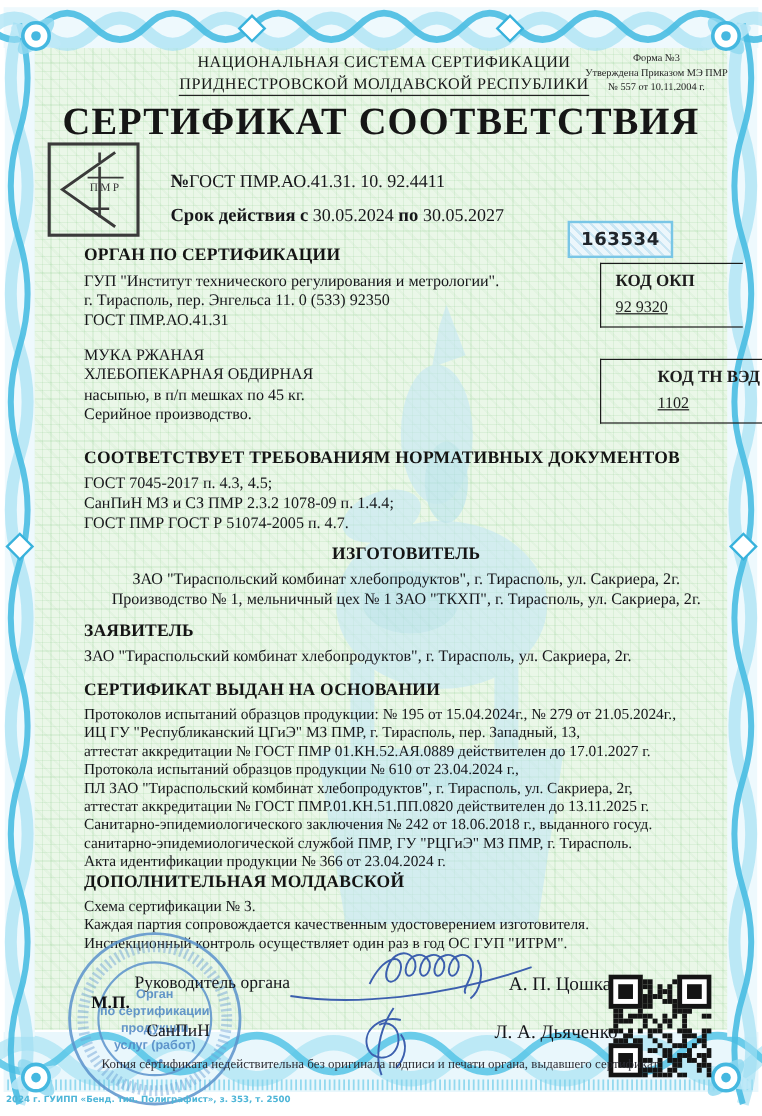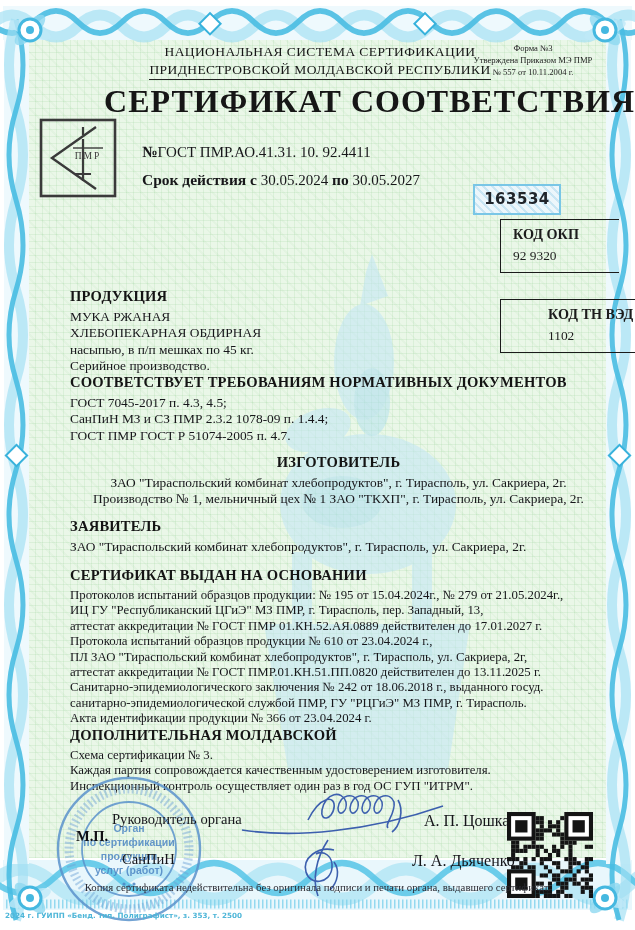--- a/index.html
+++ b/index.html
@@ -8,36 +8,36 @@
   .frame{position:absolute;left:0;top:0;pointer-events:none;}
   .paper{position:absolute;left:28px;top:40px;width:579px;height:818px;
          background-color:#eaf7e8;
          background-image:
            repeating-linear-gradient(90deg, rgba(110,190,110,.13) 0 1px, transparent 1px 7px),
            repeating-linear-gradient(0deg, rgba(110,190,110,.13) 0 1px, transparent 1px 7px),
            repeating-linear-gradient(45deg, rgba(130,200,130,.07) 0 2px, transparent 2px 10px);}
   .abs{position:absolute;}
   .hdr-sys{left:120px;width:400px;text-align:center;font-size:13.5px;letter-spacing:.4px;color:#161616;}
   .hdr-sys .u{border-bottom:1.2px solid #222;padding-bottom:1px;display:inline-block;}
-  .form-note{top:42px;right:12px;width:180px;text-align:center;font-size:8.6px;line-height:12px;color:#1d1d1d;}
-  .title{top:83px;left:0;width:635px;text-align:right;font-size:32px;font-weight:bold;letter-spacing:1px;color:#161616;}
+  .form-note{top:42px;right:12px;width:152px;text-align:center;font-size:8.6px;line-height:12px;color:#1d1d1d;}
+  .title{top:83px;left:0;width:635px;text-align:center;font-size:32px;font-weight:bold;letter-spacing:1px;color:#161616;}
   .certno{left:142px;font-size:15px;color:#17171a;}
   .certno b{font-size:15.5px;}
   .serialbox{left:473px;top:184px;width:84px;height:27px;border:2px solid #79c6e6;
              background-color:#ecf6fb;
              background-image:repeating-linear-gradient(45deg, rgba(122,192,226,.30) 0 2px, transparent 2px 6px);
              text-align:center;line-height:27px;font-family:"DejaVu Sans",sans-serif;
              font-weight:bold;font-size:15px;letter-spacing:.5px;color:#20242a;}
   .sect{left:70px;width:537px;}
   .sect h3{margin:0 0 4px 0;font-size:14.6px;font-weight:bold;letter-spacing:.2px;color:#141414;}
   .sect p{margin:0;font-size:13.4px;line-height:16.4px;color:#16161a;}
   .sect.dense p{font-size:12.8px;line-height:15.4px;}
   .codebox{left:500px;width:106px;border:1.6px solid #1b1b1b;border-right:none;padding:6px 0 8px 12px;}
   .codebox .cl{font-size:14.2px;font-weight:bold;}
-  .codebox .cv{font-size:13.4px;margin-top:5px;}
+  .codebox .cv{font-size:13.4px;margin-top:5px;text-decoration:underline;}
   .sigrole{font-size:14.6px;color:#15151a;}
   .signame{font-size:16px;color:#15151a;}
   .mp{font-size:14.5px;font-weight:bold;color:#101014;}
   .copynote{top:881px;left:0;width:635px;text-align:center;font-size:10.8px;color:#2c2c34;}
   .printinfo{top:911px;left:5px;font-family:"DejaVu Sans",sans-serif;font-size:7.2px;color:#4fb6d8;font-weight:bold;}
   .wm{opacity:.55;}
 </style>
 </head>
 <body>
 
@@ -139,28 +139,33 @@
   </div>
   <div class="abs certno" style="top:171px;">
     <b>Срок действия с</b>
     <span>30.05.2024</span>
     <b>по</b>
     <span>30.05.2027</span>
   </div>
 
   <div class="abs serialbox">163534</div>
 
+  <div class="abs sect" style="top:205px;">
+    <h3>ОРГАН ПО СЕРТИФИКАЦИИ</h3>
+    <p>ГУП "Институт технического регулирования и метрологии".</p>
+    <p>г. Тирасполь, пер. Энгельса 11. 0 (533) 92350</p>
+    <p>ГОСТ ПМР.АО.41.31</p>
+  </div>
 
   <div class="abs codebox" style="top:219px;">
     <div class="cl">КОД ОКП</div>
     <div class="cv">92 9320</div>
   </div>
 
   <div class="abs sect" style="top:288px;">
-    <h3>ПРОДУКЦИЯ</h3>
     <p>МУКА РЖАНАЯ</p>
     <p>ХЛЕБОПЕКАРНАЯ ОБДИРНАЯ</p>
     <p>насыпью, в п/п мешках по 45 кг.</p>
     <p>Серийное производство.</p>
   </div>
 
   <div class="abs codebox" style="top:299px;padding-left:47px;">
     <div class="cl">КОД ТН ВЭД</div>
     <div class="cv">1102</div>
   </div>

